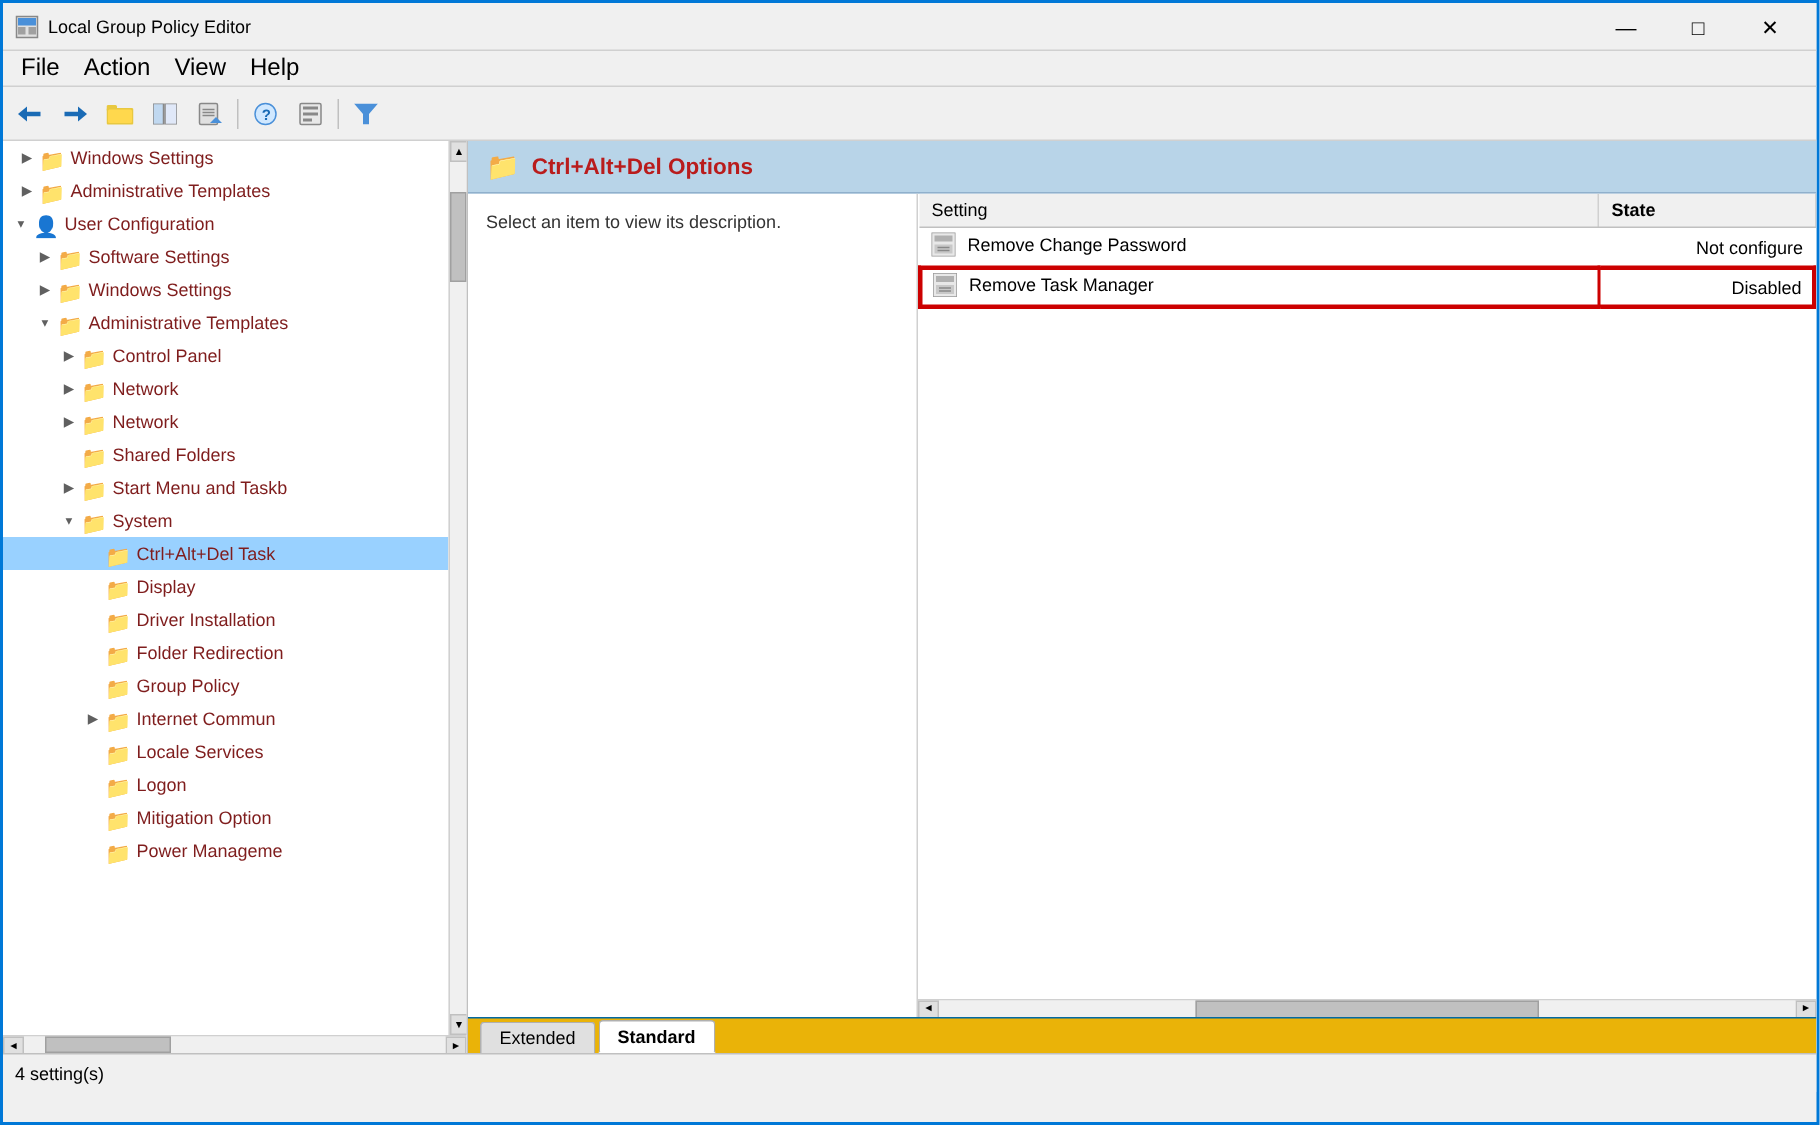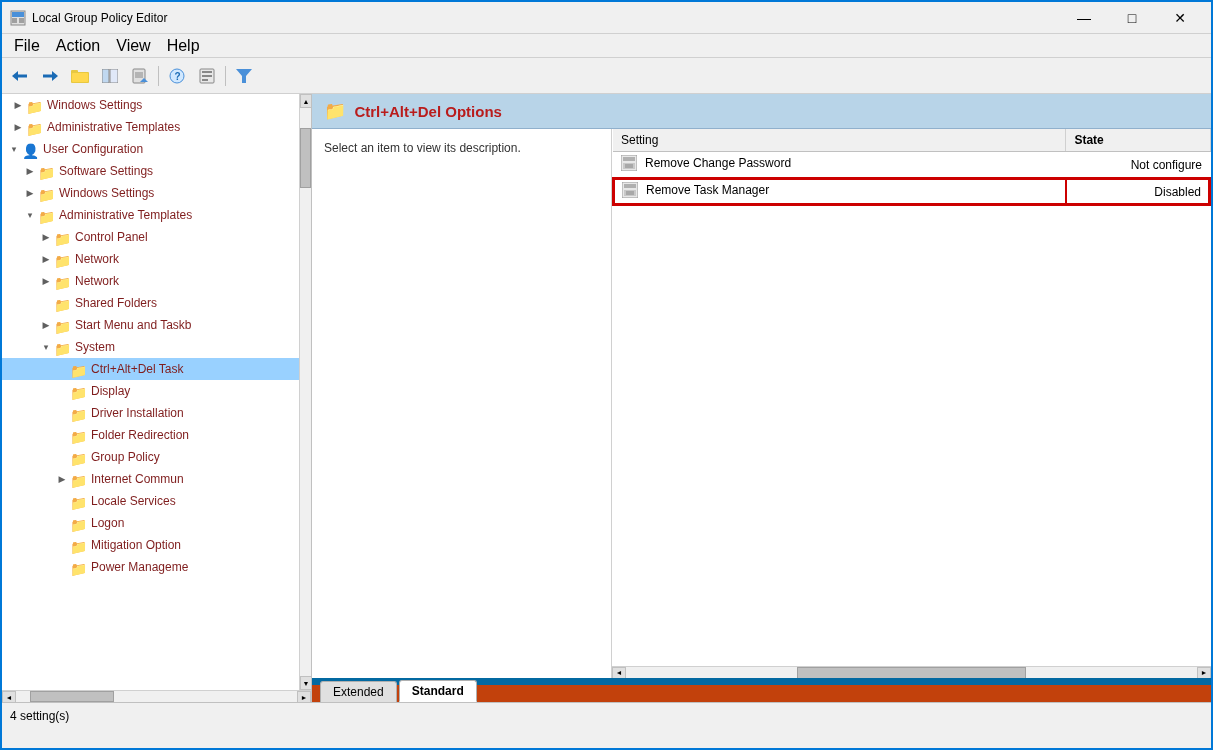--- a/index.html
+++ b/index.html
@@ -264,22 +264,22 @@
 
     .setting-icon {
       display: inline-flex;
       align-items: center;
       gap: 4px;
     }
 
     
     .bottom-tabs {
       height: 24px;
-      background: #c2410c;
-      border-top: 7px solid #0369a1;
+      background: #eab308;
+      border-top: 1px solid #0369a1;
       display: flex;
       align-items: flex-end;
       padding-left: 8px;
     }
     .tab {
       padding: 3px 12px;
       background: #e0e0e0;
       border: 1px solid #b0b0b0;
       border-bottom: none;
       cursor: pointer;

